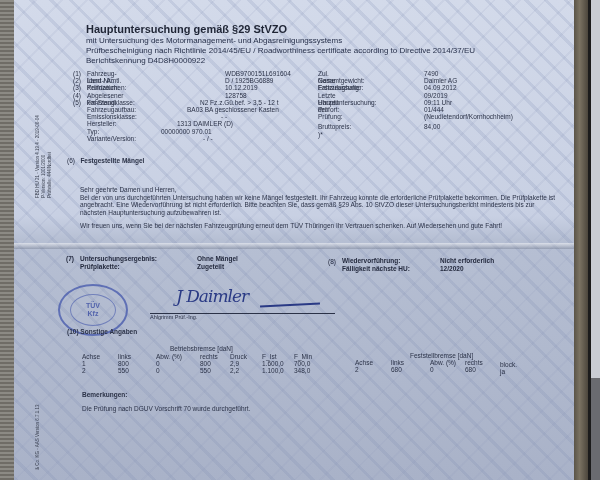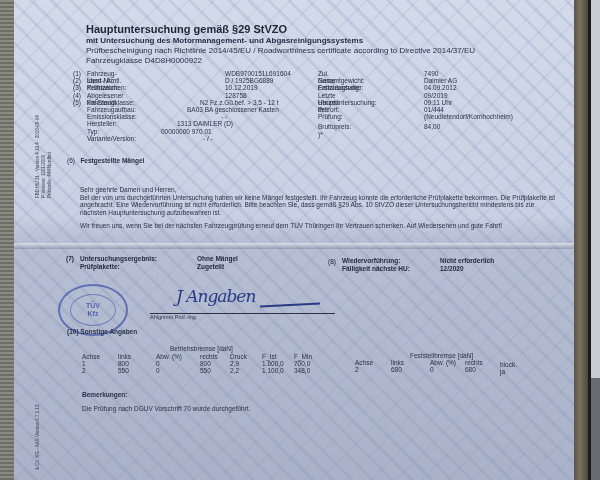--- a/index.html
+++ b/index.html
@@ -30,21 +30,21 @@
     position: absolute; left: 14px; top: 243px; width: 562px; height: 6px;
     background: linear-gradient(180deg, rgba(255,255,255,0.5), rgba(90,100,120,0.35));
   }
 
   .side-text {
     position: absolute; font-size: 4.5px; color: #3a4050; transform: rotate(-90deg); transform-origin: left top; white-space: nowrap; line-height: 5px;
   }
 
   .hdr { position: absolute; left: 86px; top: 4px; margin-top: 19px; }
   .hdr .t1 { font-size: 11px; font-weight: bold; line-height: 13px; color: #1f2535; }
-  .hdr .t2 { font-size: 8px; font-weight: bold; line-height: 10px; color: #27304a; }
+  .hdr .t2 { font-size: 8px; font-weight: normal; line-height: 10px; color: #27304a; }
   .hdr .t3 { font-size: 8px; line-height: 10px; color: #27304a; }
 
   .fields { position: absolute; left: 73px; top: 70px; font-size: 6.5px; line-height: 7.2px; color: #2b3247; }
   .frow { position: relative; height: 7.2px; }
   .fnum { position: absolute; left: 0; width: 14px; }
   .flab { position: absolute; left: 14px; }
   .fval { position: absolute; white-space: nowrap; }
 
   .rfields { position: absolute; left: 318px; top: 70px; font-size: 6.5px; line-height: 7.2px; color: #2b3247; }
   .rrow { position: relative; height: 7.2px; }
@@ -95,21 +95,21 @@
 
 <div class="side-text" style="left:35px; top:198px;">FBD HU 21 - Version 4.19.4 - 2019-06-04</div>
 <div class="side-text" style="left:41px; top:198px;">P-Version: 1001/2000</div>
 <div class="side-text" style="left:47px; top:198px;">Prüfstelle: 444/Nordhei</div>
 <div class="side-text" style="left:35px; top:470px;">&amp; Co. KG - AAS Version 6.7.1.13</div>
 
 <div class="hdr">
   <div class="t1">Hauptuntersuchung gemäß §29 StVZO</div>
   <div class="t2">mit Untersuchung des Motormanagement- und Abgasreinigungssystems</div>
   <div class="t3">Prüfbescheinigung nach Richtlinie 2014/45/EU / Roadworthiness certificate according to Directive 2014/37/EU</div>
-  <div class="t3">Fahrzeugklasse D4D8H0000922</div>
+  <div class="t3">Berichtskennung D4D8H0000922</div>
 </div>
 
 <div class="fields">
   <div class="frow">
       <span class="fnum">(1)</span>
       <span class="flab">Fahrzeug-Ident-Nr.:</span>
       <span class="fval" style="left:152px">WDB9700151L691604</span>
     </div>
   <div class="frow">
       <span class="fnum">(2)</span>
@@ -214,21 +214,21 @@
 <div class="res" style="left:342px; top:265px;">Fälligkeit nächste HU:</div>
 <div class="res" style="left:440px; top:257px;">Nicht erforderlich</div>
 <div class="res" style="left:440px; top:265px;">12/2020</div>
 
 <div class="stamp">
   <div class="stamp-inner">
     <span>TÜV</span>
     <span>Kfz</span>
   </div>
 </div>
-<div class="signature">J Angaben</div>
+<div class="signature">J Daimler</div>
 <div class="sig-tail"></div>
 <div class="sig-line"></div>
 <div class="sig-caption">Ahlgrimm Prüf.-Ing.</div>
 
 <div class="sec10">(10) Sonstige Angaben</div>
 
 <div class="tbl" style="left:82px; top:345px;">
   <span class="cap" style="left:88px; top:0;">Betriebsbremse [daN]</span>
   <span class="cell" style="left:0; top:8px;">Achse</span>
   <span class="cell" style="left:36px; top:8px;">links</span>

